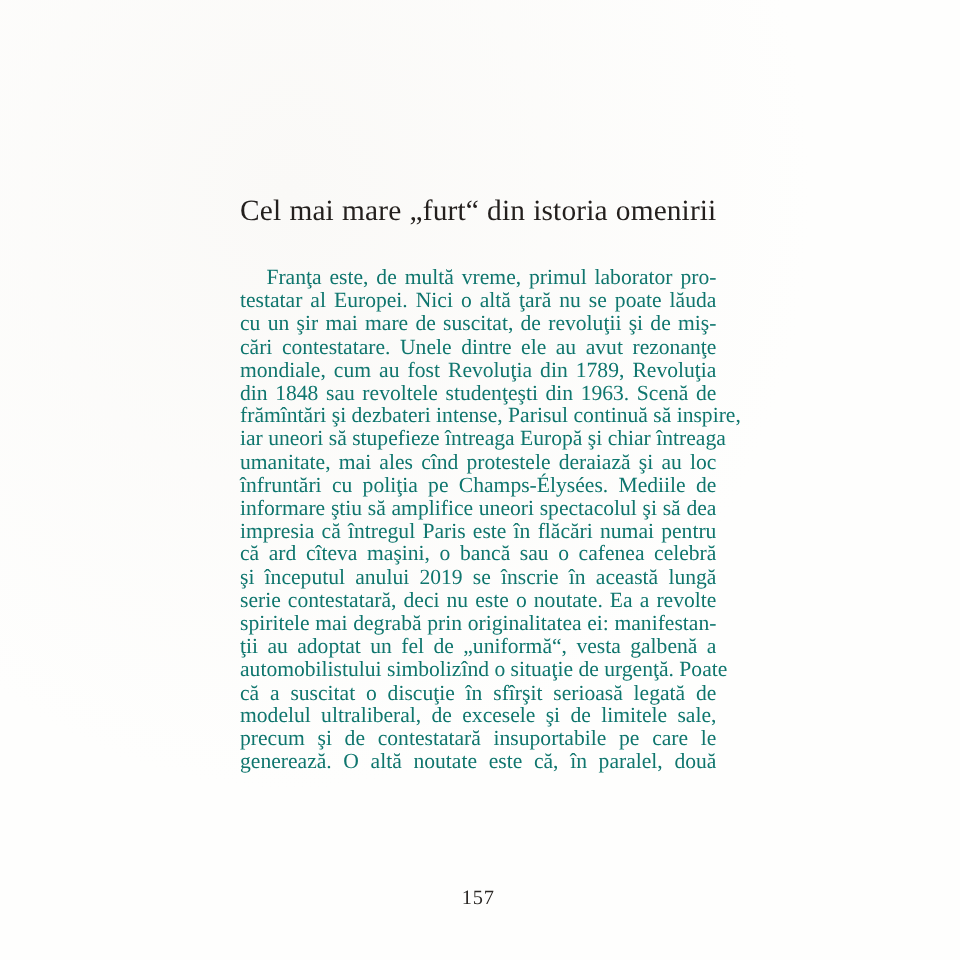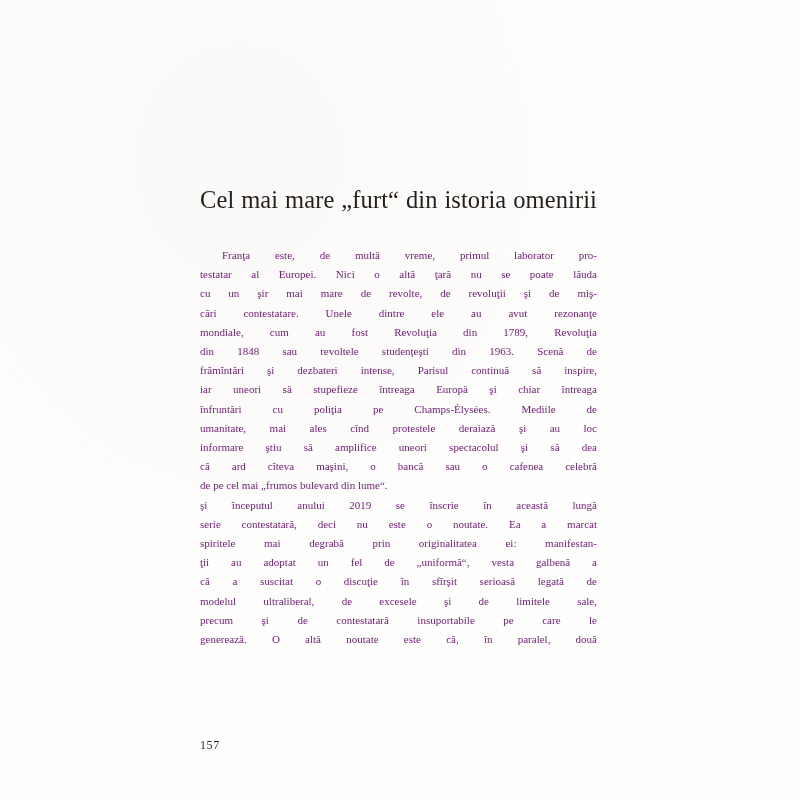--- a/index.html
+++ b/index.html
@@ -45,59 +45,58 @@
     text-align: justify;
     text-align-last: justify;
     letter-spacing: 0.1px;
     white-space: nowrap;
   }
 
   .title-line {
     display: block;
     text-align: justify;
     text-align-last: justify;
-    margin-top: 24px;
   }
 
   .body-copy {
     margin-top: 30px;
   }
 
   .para {
     margin: 0;
   }
 
   
   .line {
     display: block;
-    font-size: 11px;
+    font-size: 18px;
     line-height: 19.2px;
     text-align: justify;
     text-align-last: justify;
     white-space: nowrap;
-    color: #701a75;
+    color: #0f766e;
   }
 
   
   .line.last {
     text-align-last: left;
   }
 
   
   .line.indent {
     text-indent: 22px;
   }
 
   .folio {
     position: absolute;
     left: 200px;
     top: 738px;
     width: 397px;
-    text-align: left;
-    font-size: 12px;
+    text-align: center;
+    font-size: 17px;
     letter-spacing: 0.6px;
     color: #2b2825;
     font-variant-numeric: oldstyle-nums;
   }
 </style>
 </head>
 <body>
 
 <div class="page">
   <div class="paper-texture"></div>
@@ -106,38 +105,39 @@
 
     <h1 class="chapter-title">
       <span class="title-line">Cel mai mare „furt“ din istoria omenirii</span>
     </h1>
 
     <div class="body-copy">
 
       <p class="para">
         <span class="line indent">Franţa este, de multă vreme, primul laborator pro-</span>
         <span class="line">testatar al Europei. Nici o altă ţară nu se poate lăuda</span>
-        <span class="line">cu un şir mai mare de revolte, de revoluţii şi de miş-</span>
+        <span class="line">cu un şir mai mare de suscitat, de revoluţii şi de miş-</span>
         <span class="line">cări contestatare. Unele dintre ele au avut rezonanţe</span>
         <span class="line">mondiale, cum au fost Revoluţia din 1789, Revoluţia</span>
         <span class="line">din 1848 sau revoltele studenţeşti din 1963. Scenă de</span>
         <span class="line">frămîntări şi dezbateri intense, Parisul continuă să inspire,</span>
         <span class="line">iar uneori să stupefieze întreaga Europă şi chiar întreaga</span>
+        <span class="line">umanitate, mai ales cînd protestele deraiază şi au loc</span>
         <span class="line">înfruntări cu poliţia pe Champs-Élysées. Mediile de</span>
-        <span class="line">umanitate, mai ales cînd protestele deraiază şi au loc</span>
         <span class="line">informare ştiu să amplifice uneori spectacolul şi să dea</span>
+        <span class="line">impresia că întregul Paris este în flăcări numai pentru</span>
         <span class="line">că ard cîteva maşini, o bancă sau o cafenea celebră</span>
-        <span class="line last">de pe cel mai „frumos bulevard din lume“.</span>
       </p>
 
       <p class="para">
         <span class="line">şi începutul anului 2019 se înscrie în această lungă</span>
-        <span class="line">serie contestatară, deci nu este o noutate. Ea a marcat</span>
+        <span class="line">serie contestatară, deci nu este o noutate. Ea a revolte</span>
         <span class="line">spiritele mai degrabă prin originalitatea ei: manifestan-</span>
         <span class="line">ţii au adoptat un fel de „uniformă“, vesta galbenă a</span>
+        <span class="line">automobilistului simbolizînd o situaţie de urgenţă. Poate</span>
         <span class="line">că a suscitat o discuţie în sfîrşit serioasă legată de</span>
         <span class="line">modelul ultraliberal, de excesele şi de limitele sale,</span>
         <span class="line">precum şi de contestatară insuportabile pe care le</span>
         <span class="line">generează. O altă noutate este că, în paralel, două</span>
       </p>
 
     </div>
   </div>
 
   <div class="folio">157</div>

